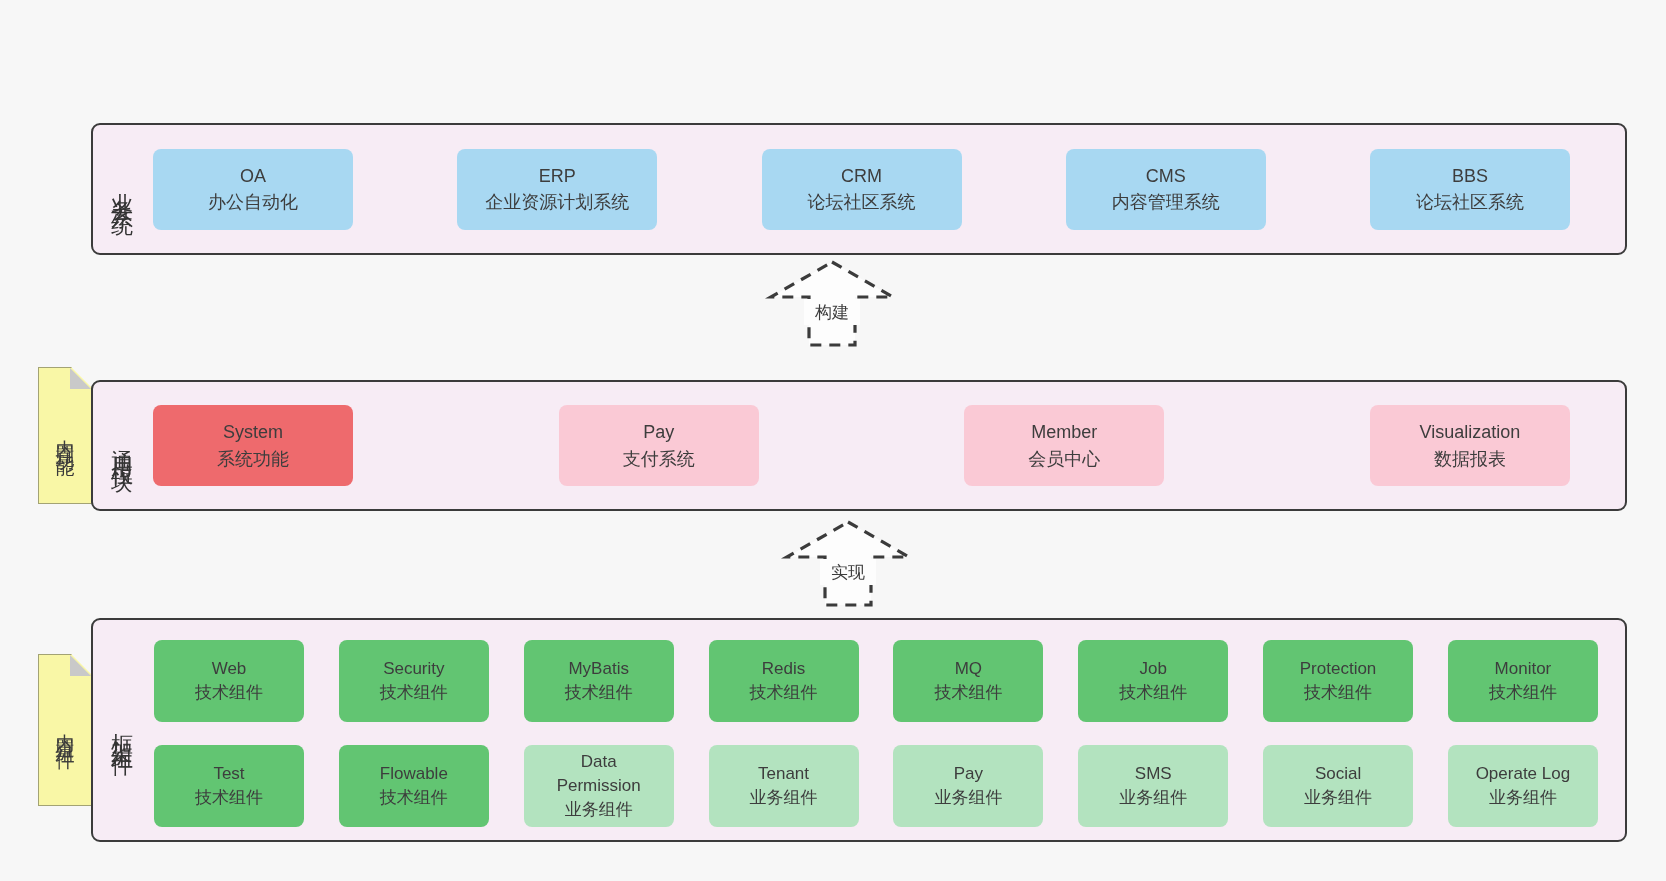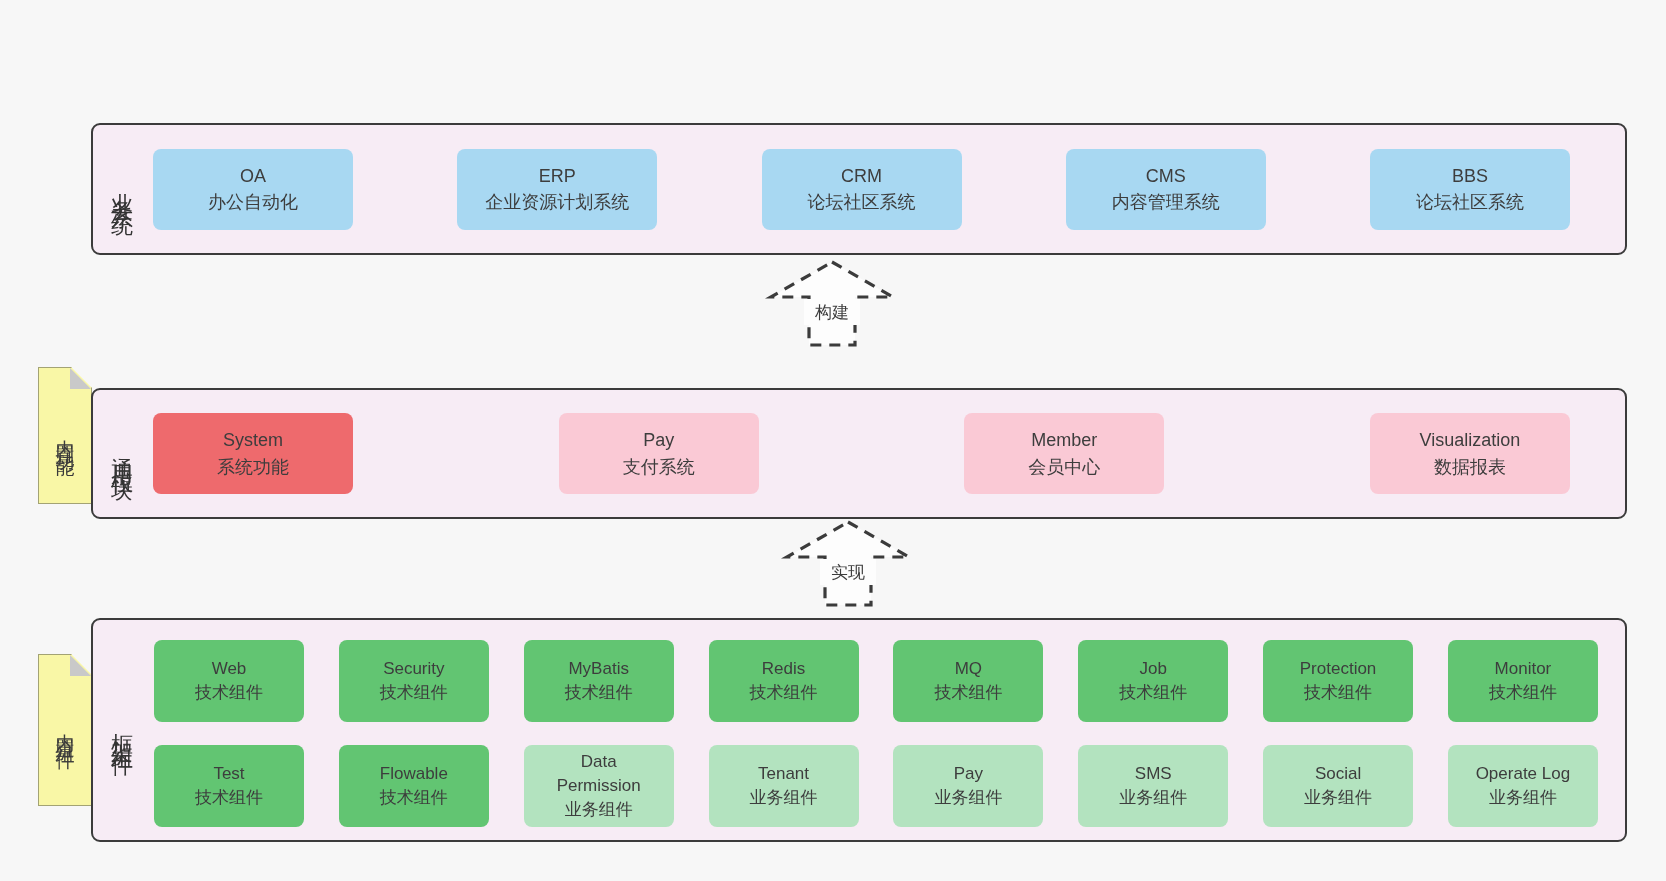--- a/index.html
+++ b/index.html
@@ -19,21 +19,21 @@
 
   
   .layer{
     position:absolute;left:91px;width:1536px;
     background:var(--layer-bg);
     border:2px solid var(--border);
     border-radius:9px;
     z-index:1;
   }
   .layer-business{top:123px;height:132px;}
-  .layer-modules{top:388px;height:131px;}
+  .layer-modules{top:380px;height:131px;}
   .layer-framework{top:618px;height:224px;}
 
   .layer-label{
     position:absolute;left:0;top:0;bottom:0;width:58px;
     display:flex;align-items:center;justify-content:center;
     writing-mode:vertical-rl;text-orientation:upright;
     font-size:22px;letter-spacing:7px;color:#333;
   }
 
   

